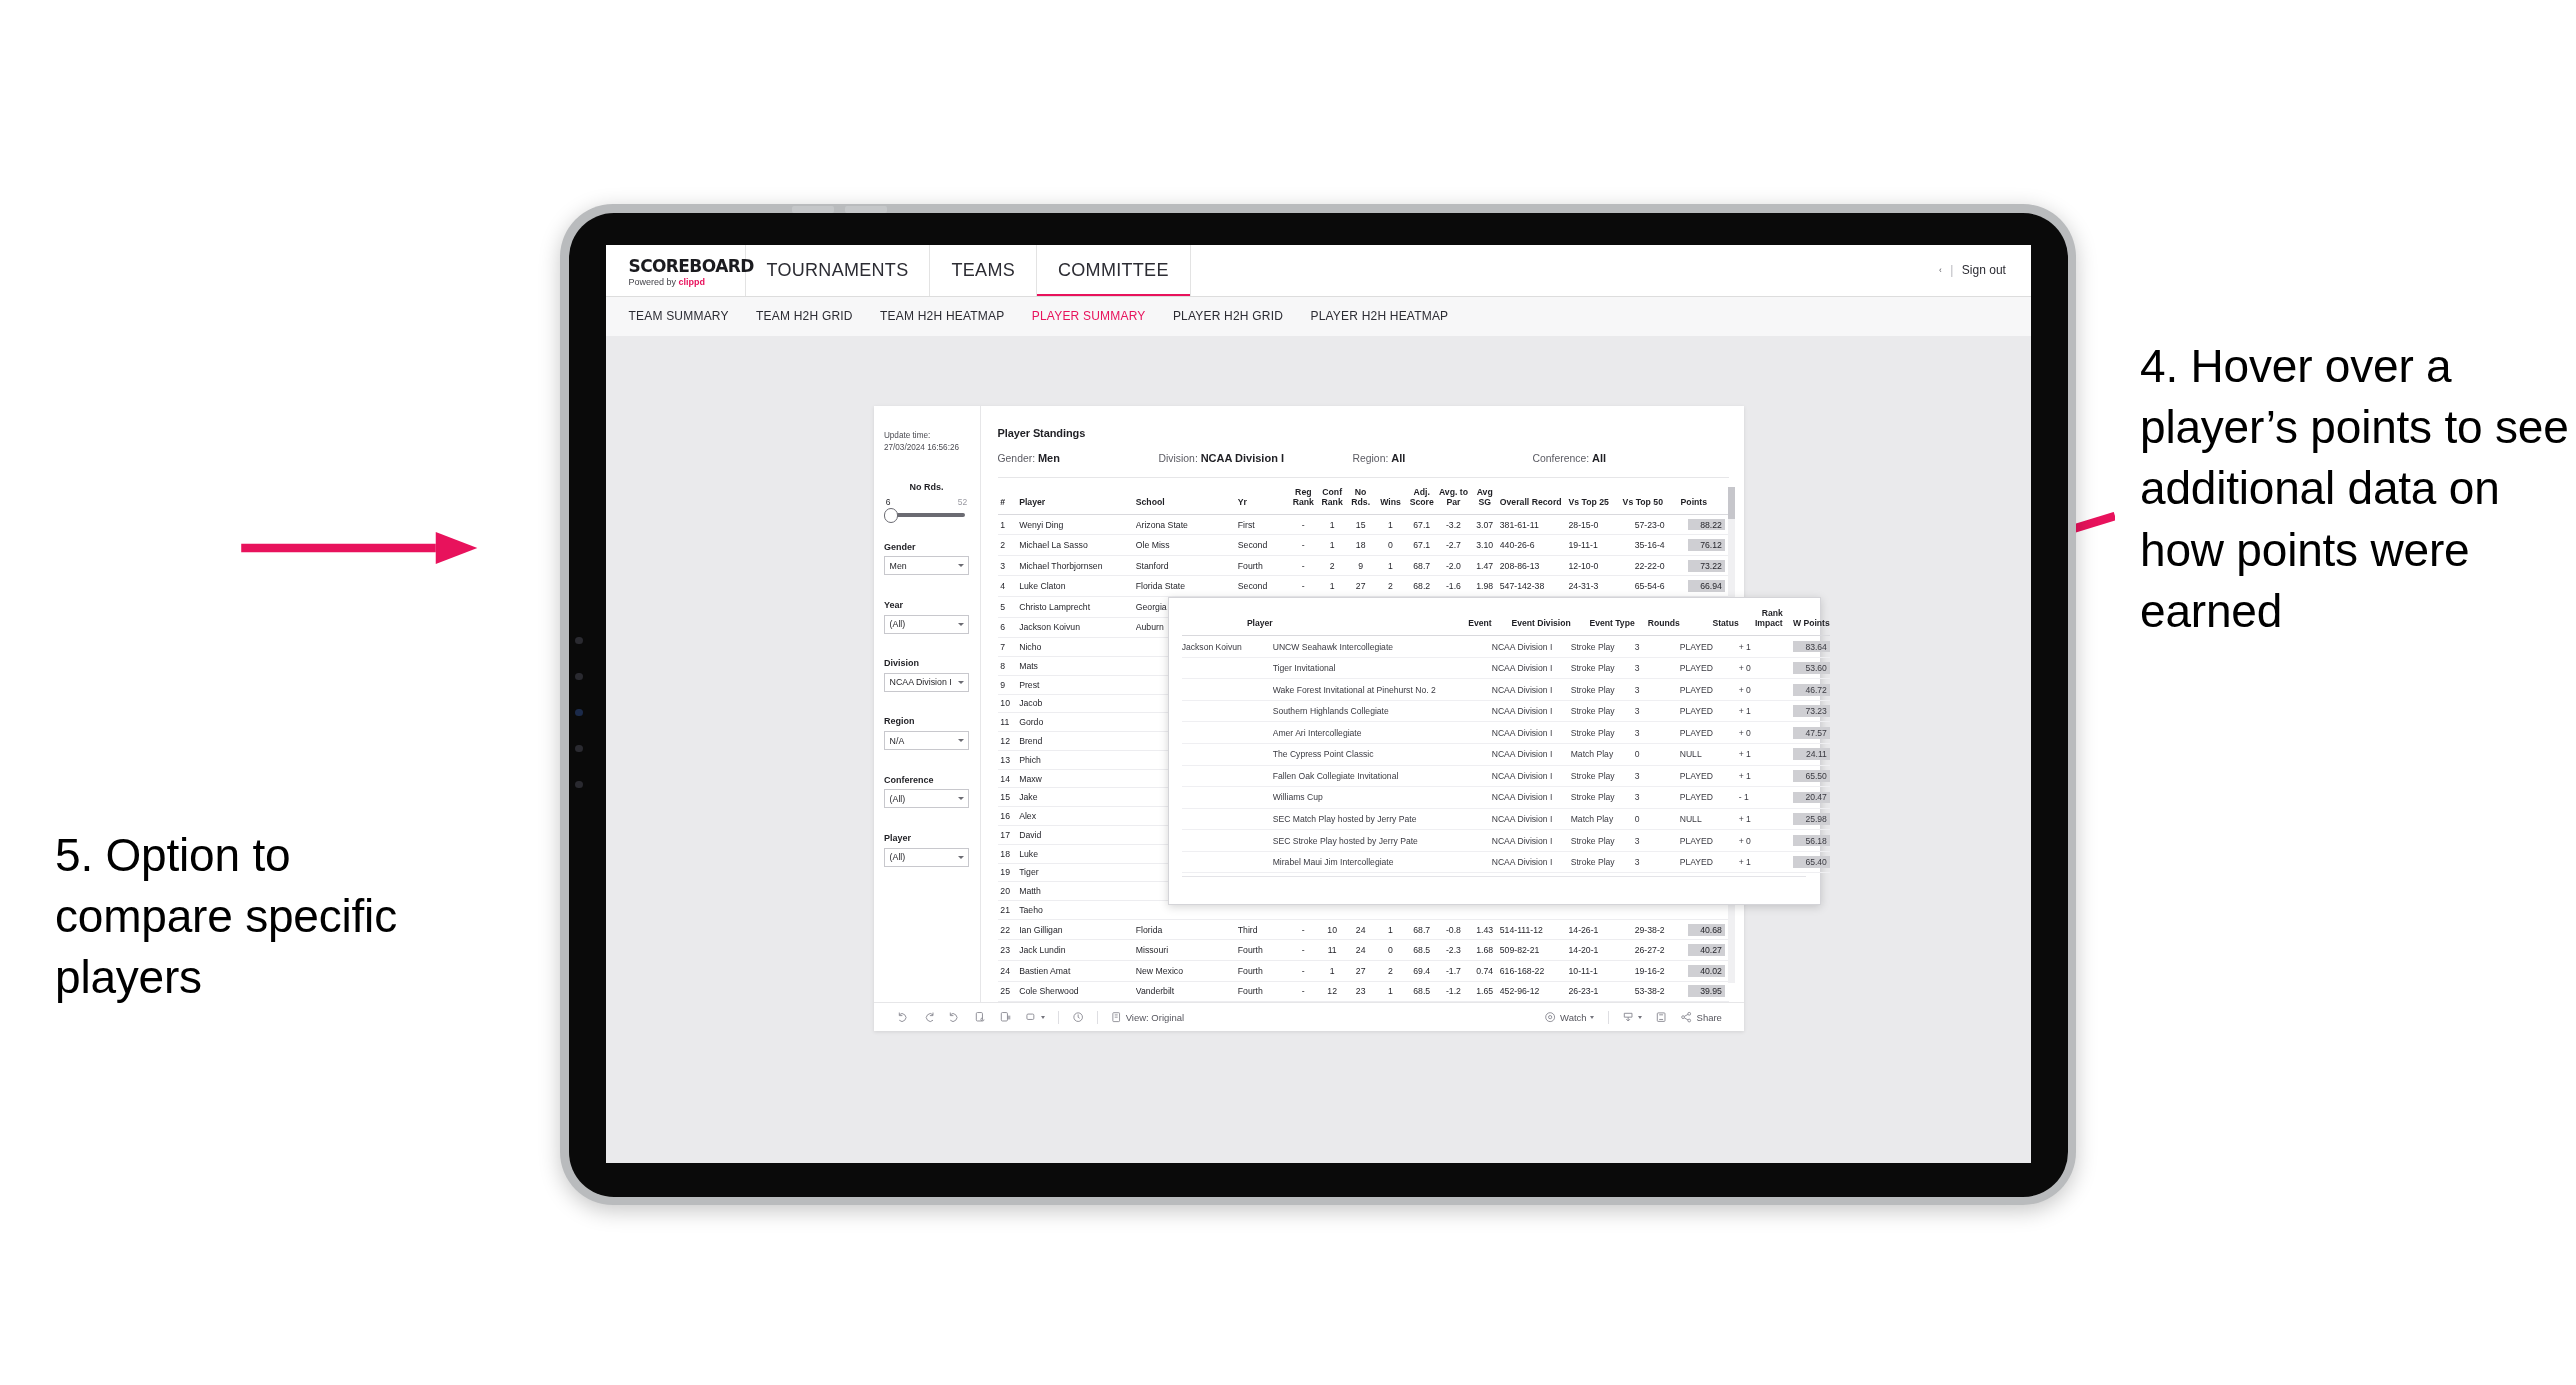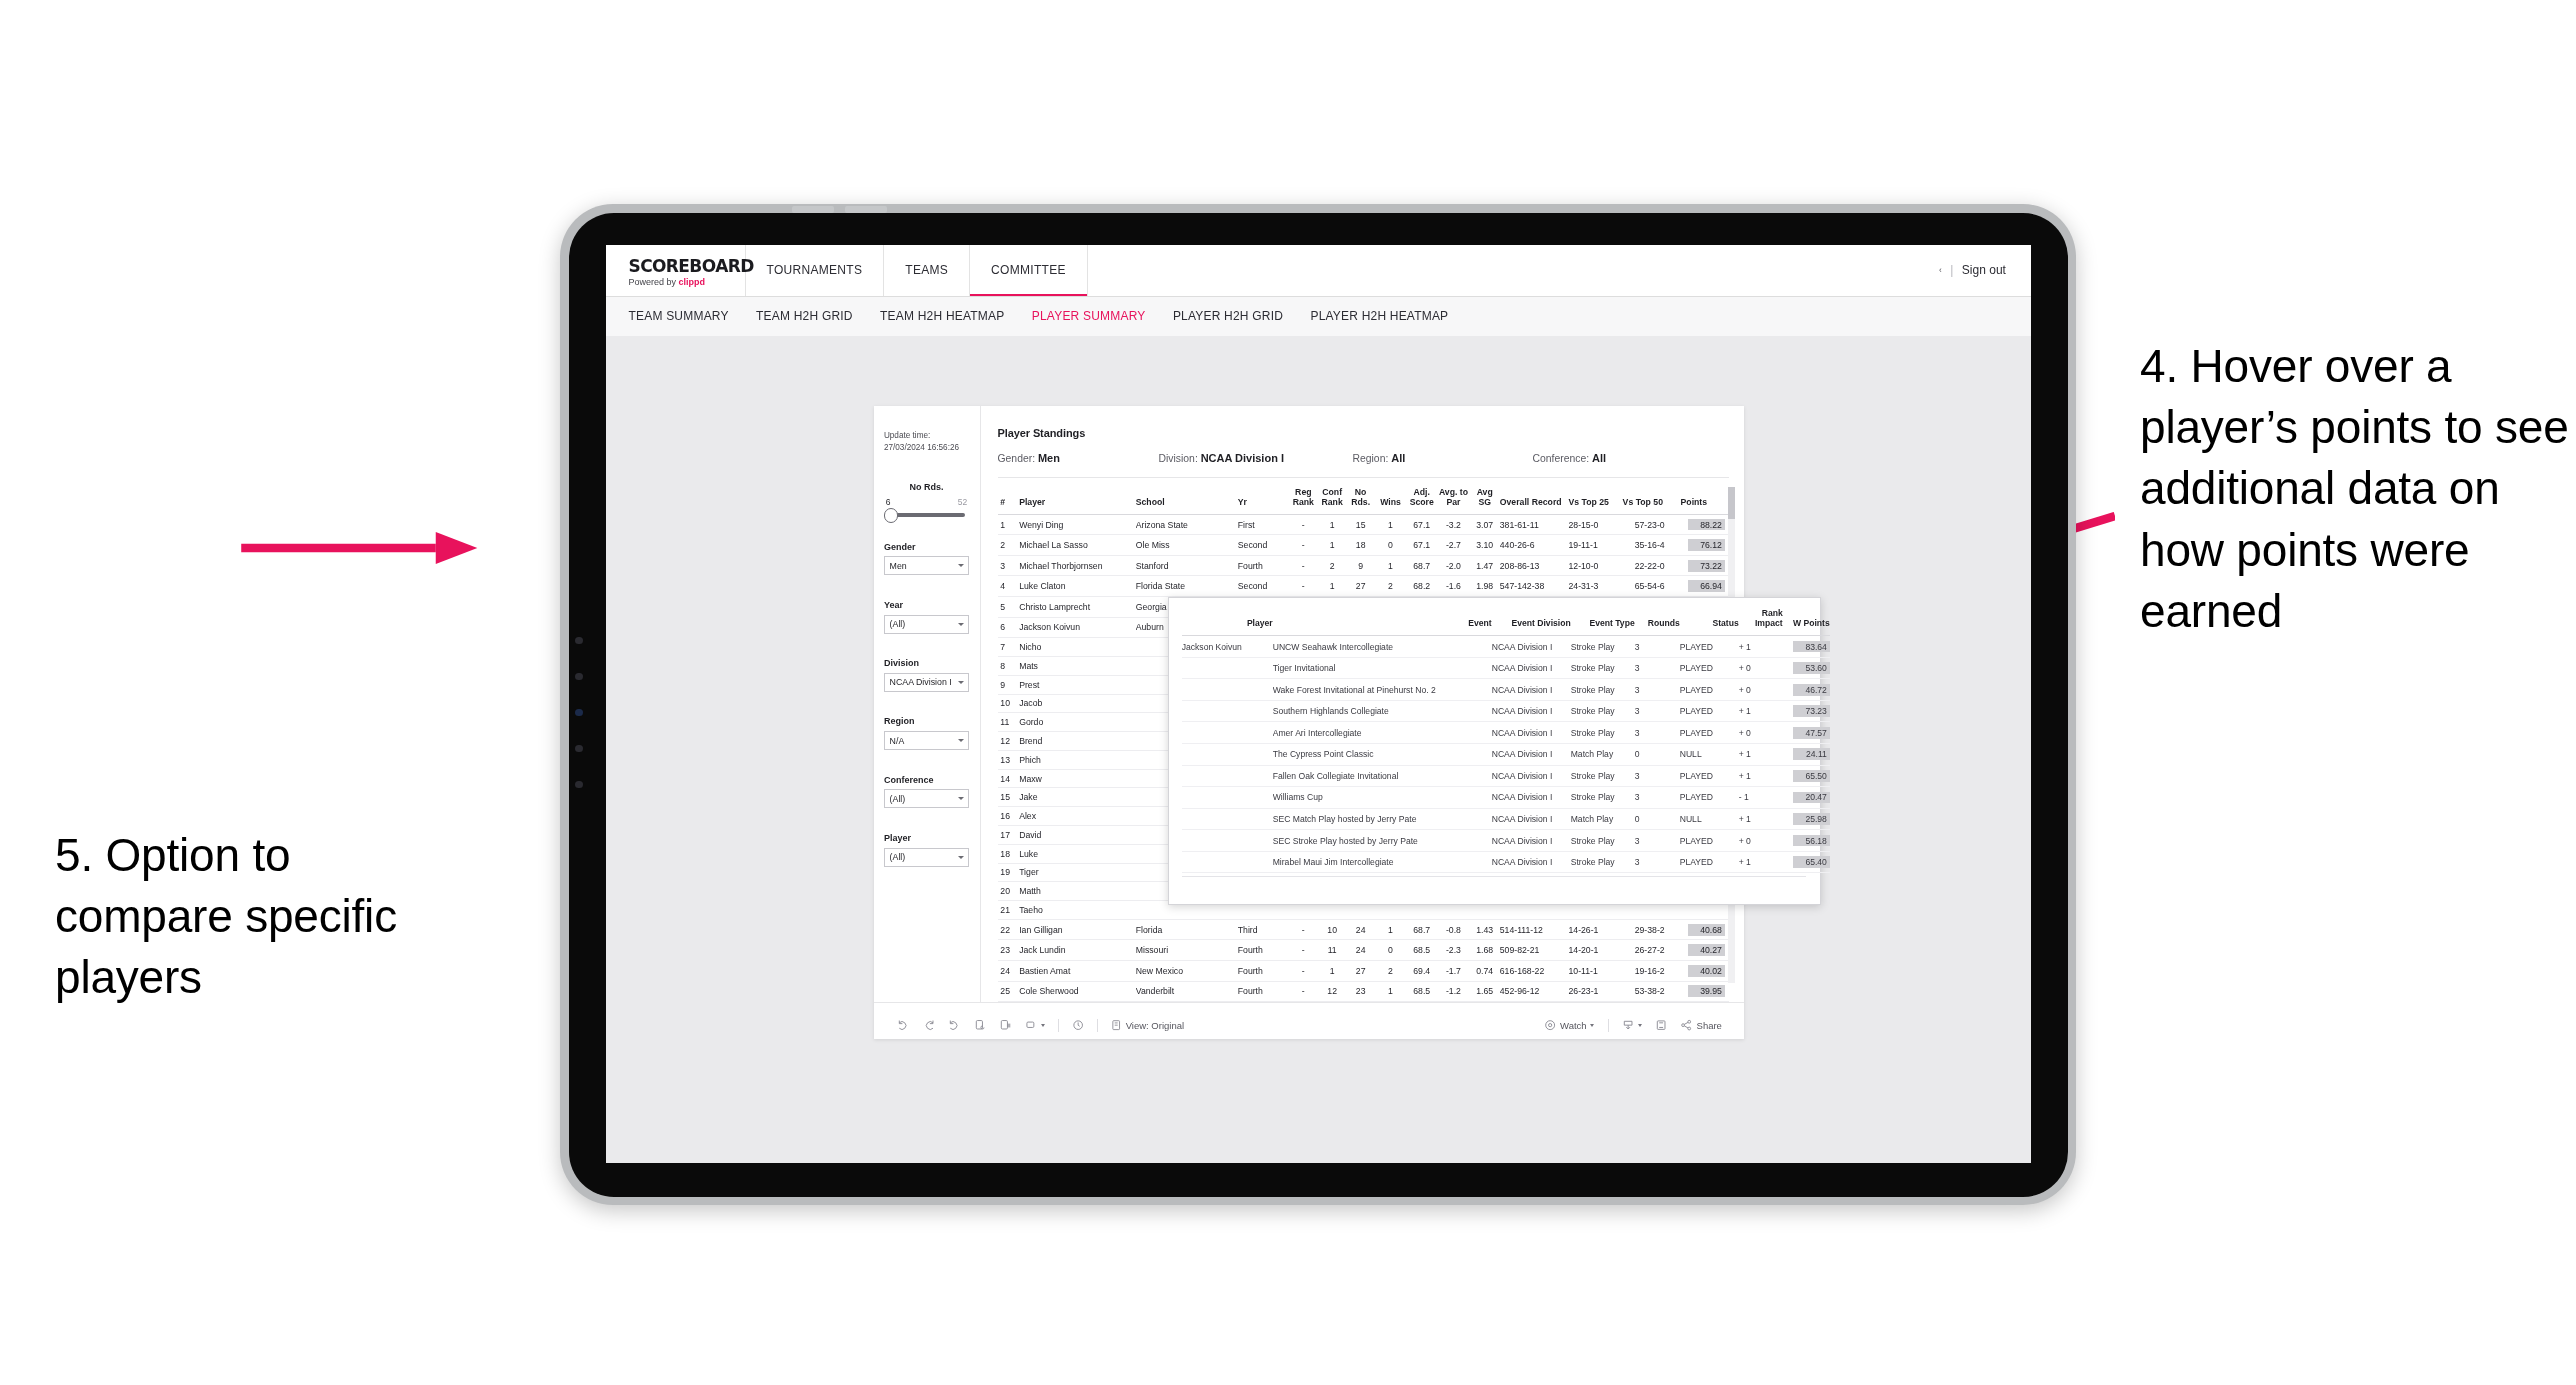--- a/index.html
+++ b/index.html
@@ -102,21 +102,21 @@
     margin-top: 2.8px;
     line-height: 1;
   }
   .brand-sub b { color: #e8125c; font-weight: 700; }
 
   .nav-tabs { display: flex; }
   .nav-tab {
     padding: 0 21px;
     display: flex;
     align-items: center;
-    font-size: 12px;
+    font-size: 18px;
     color: #2c2c33;
     letter-spacing: 0.3px;
     border-right: 0.9px solid #e3e3e3;
     position: relative;
     cursor: pointer;
   }
   .nav-tab:first-child { border-left: none; }
   .nav-tab.active::after {
     content: "";
     position: absolute;
@@ -387,21 +387,21 @@
     border-top: 0.9px solid #e4e4e8;
     margin-top: 2.8px;
   }
 
   
   .viz-toolbar {
     height: 28px;
     border-top: 0.9px solid #e6e6e8;
     display: flex;
     align-items: center;
-    padding: 8px 15px 0 17px;
+    padding: 0 15px 0 17px;
     font-size: 9.5px;
     color: #56565e;
     gap: 0;
   }
   .tb-item {
     display: flex;
     align-items: center;
     gap: 3.8px;
     padding: 0 6.6px;
     cursor: pointer;

